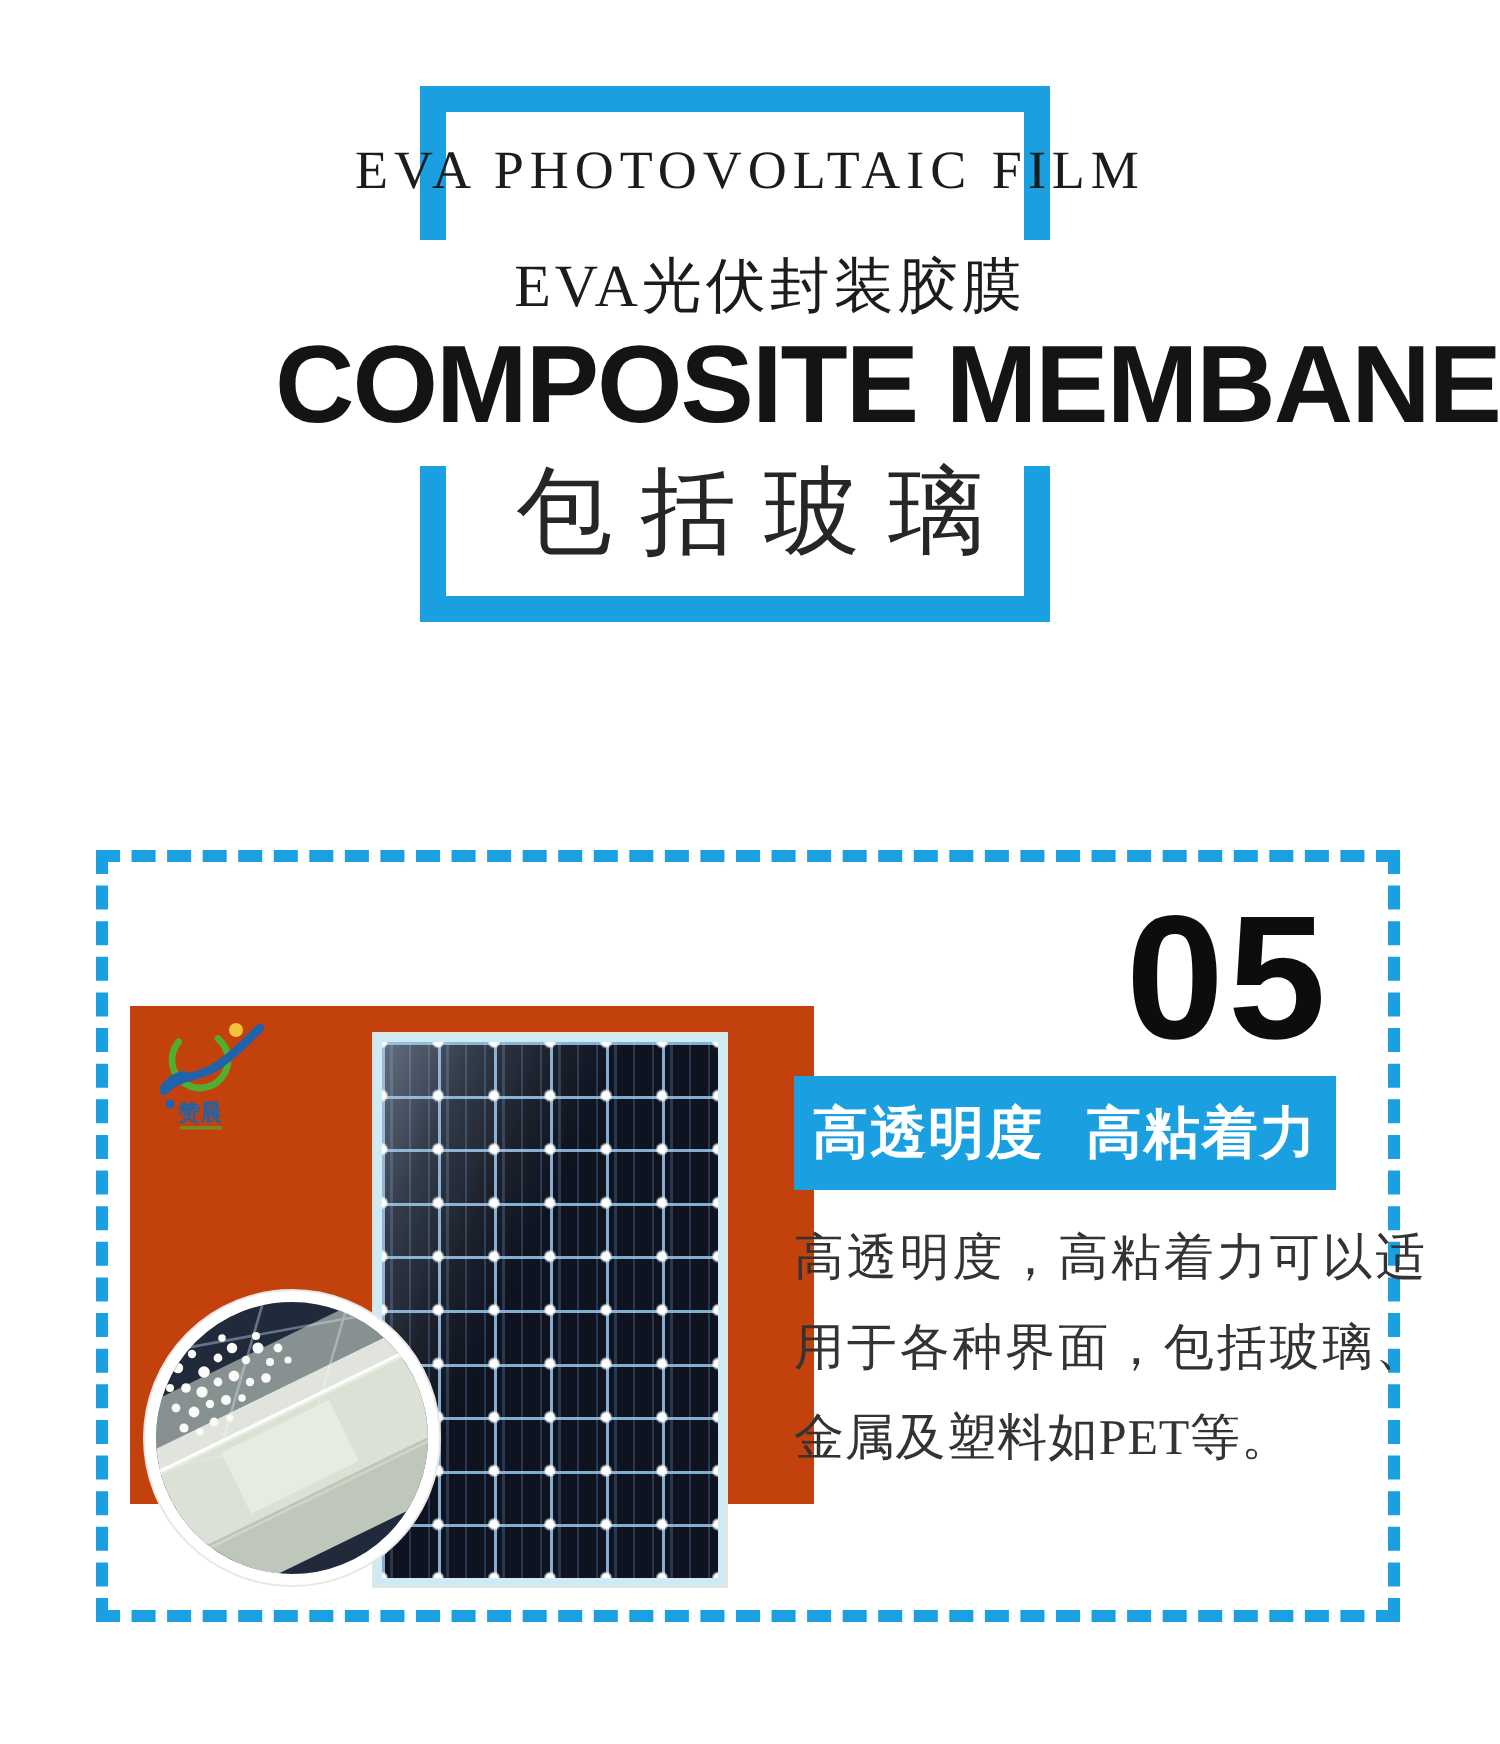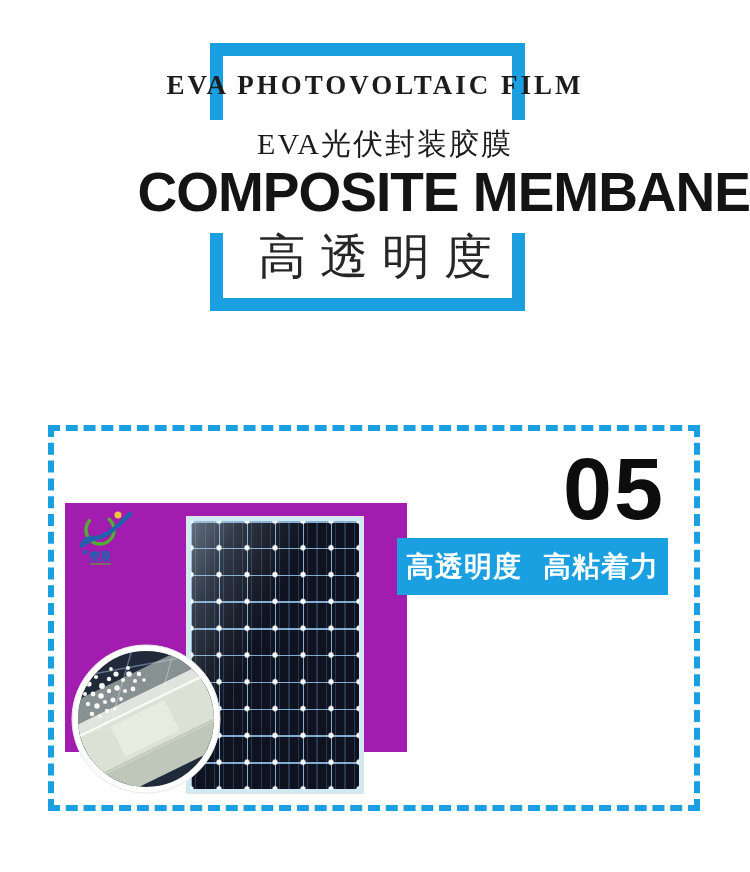--- a/index.html
+++ b/index.html
@@ -20,21 +20,21 @@
     border-right:13px solid var(--accent);
   }
   .frame-bottom {
     position:absolute; left:210px; top:233px; width:315px; height:78px;
     border-bottom:13px solid var(--accent);
     border-left:13px solid var(--accent);
     border-right:13px solid var(--accent);
   }
   .title-en {
     position:absolute; left:0; right:0; top:70px; text-align:center;
-    font-size:27px; letter-spacing:3px; color:#1c1c1c; line-height:30px;font-weight:bold;
+    font-size:27px; letter-spacing:3px; color:#1c1c1c; line-height:30px;
   }
   .subtitle-cn {
     position:absolute; left:0; right:0; top:127px; text-align:center;
     font-size:30px; letter-spacing:2px; color:#1c1c1c; line-height:34px;padding-left:20px;
   }
   .title-main {
     position:absolute; left:0; right:0; top:161px; text-align:right;
     font-size:55px; font-weight:700; letter-spacing:-1px; color:#141414;
     line-height:62px;
   }
@@ -62,21 +62,21 @@
   }
   .feature-desc {
     position:absolute; left:343px; top:176px; width:316px;
     font-size:25px; line-height:45px; letter-spacing:0.4px; color:#333333;
     text-align:justify;
   }
 
   
   .photo {
     position:absolute; left:11px; top:72px; width:342px; height:249px;
-    background:#a21caf;
+    background:#c2410c;
   }
   .panel {
     position:absolute; left:122px; top:14px; width:176px; height:276px;
     border:4px solid #cfeaf2;
     box-shadow:0 0 0 1px #e3e3e0;
     background-color:#0e131f;
     background-image:
       linear-gradient(115deg, rgba(185,205,225,0.50) 0%, rgba(185,205,225,0.22) 16%, rgba(255,255,255,0.06) 30%, rgba(255,255,255,0) 42%),
       repeating-linear-gradient(90deg, rgba(150,200,240,0.85) 0 1.5px, rgba(150,200,240,0) 1.5px 28px),
       repeating-linear-gradient(180deg, rgba(150,200,240,0.85) 0 1.5px, rgba(150,200,240,0) 1.5px 26.8px),
@@ -94,21 +94,21 @@
 </head>
 <body>
 
 <div id="page">
 
   <div class="frame-top"></div>
   <div class="title-en serif">EVA PHOTOVOLTAIC FILM</div>
   <div class="subtitle-cn serif">EVA光伏封装胶膜</div>
   <div class="title-main">COMPOSITE MEMBANE</div>
   <div class="frame-bottom"></div>
-  <div class="quality-cn serif">高透明度</div>
+  <div class="quality-cn serif">包括玻璃</div>
 
   <div class="feature-box">
 
     <div class="photo">
 
       <svg class="logo-svg" width="70" height="62" viewBox="0 0 70 62">
         <circle cx="38" cy="6" r="3.5" fill="#f2c43d"></circle>
         <g transform="rotate(-50 20 21)">
           <circle cx="20" cy="21" r="14" fill="none" stroke="#53ad2f" stroke-width="3.4" stroke-dasharray="66 22" stroke-linecap="round"></circle>
         </g>
@@ -181,15 +181,16 @@
         <circle cx="75" cy="75" r="74" fill="none" stroke="#e7e7e4" stroke-width="1"></circle>
       </svg>
     </div>
 
     <div class="feature-num">05</div>
 
     <div class="feature-banner">
       <span>高透明度 高粘着力</span>
     </div>
 
+    <div class="feature-desc serif">高透明度，高粘着力可以适用于各种界面，包括玻璃、金属及塑料如PET等。</div>
   </div>
 
 </div>
 
 </body></html>

